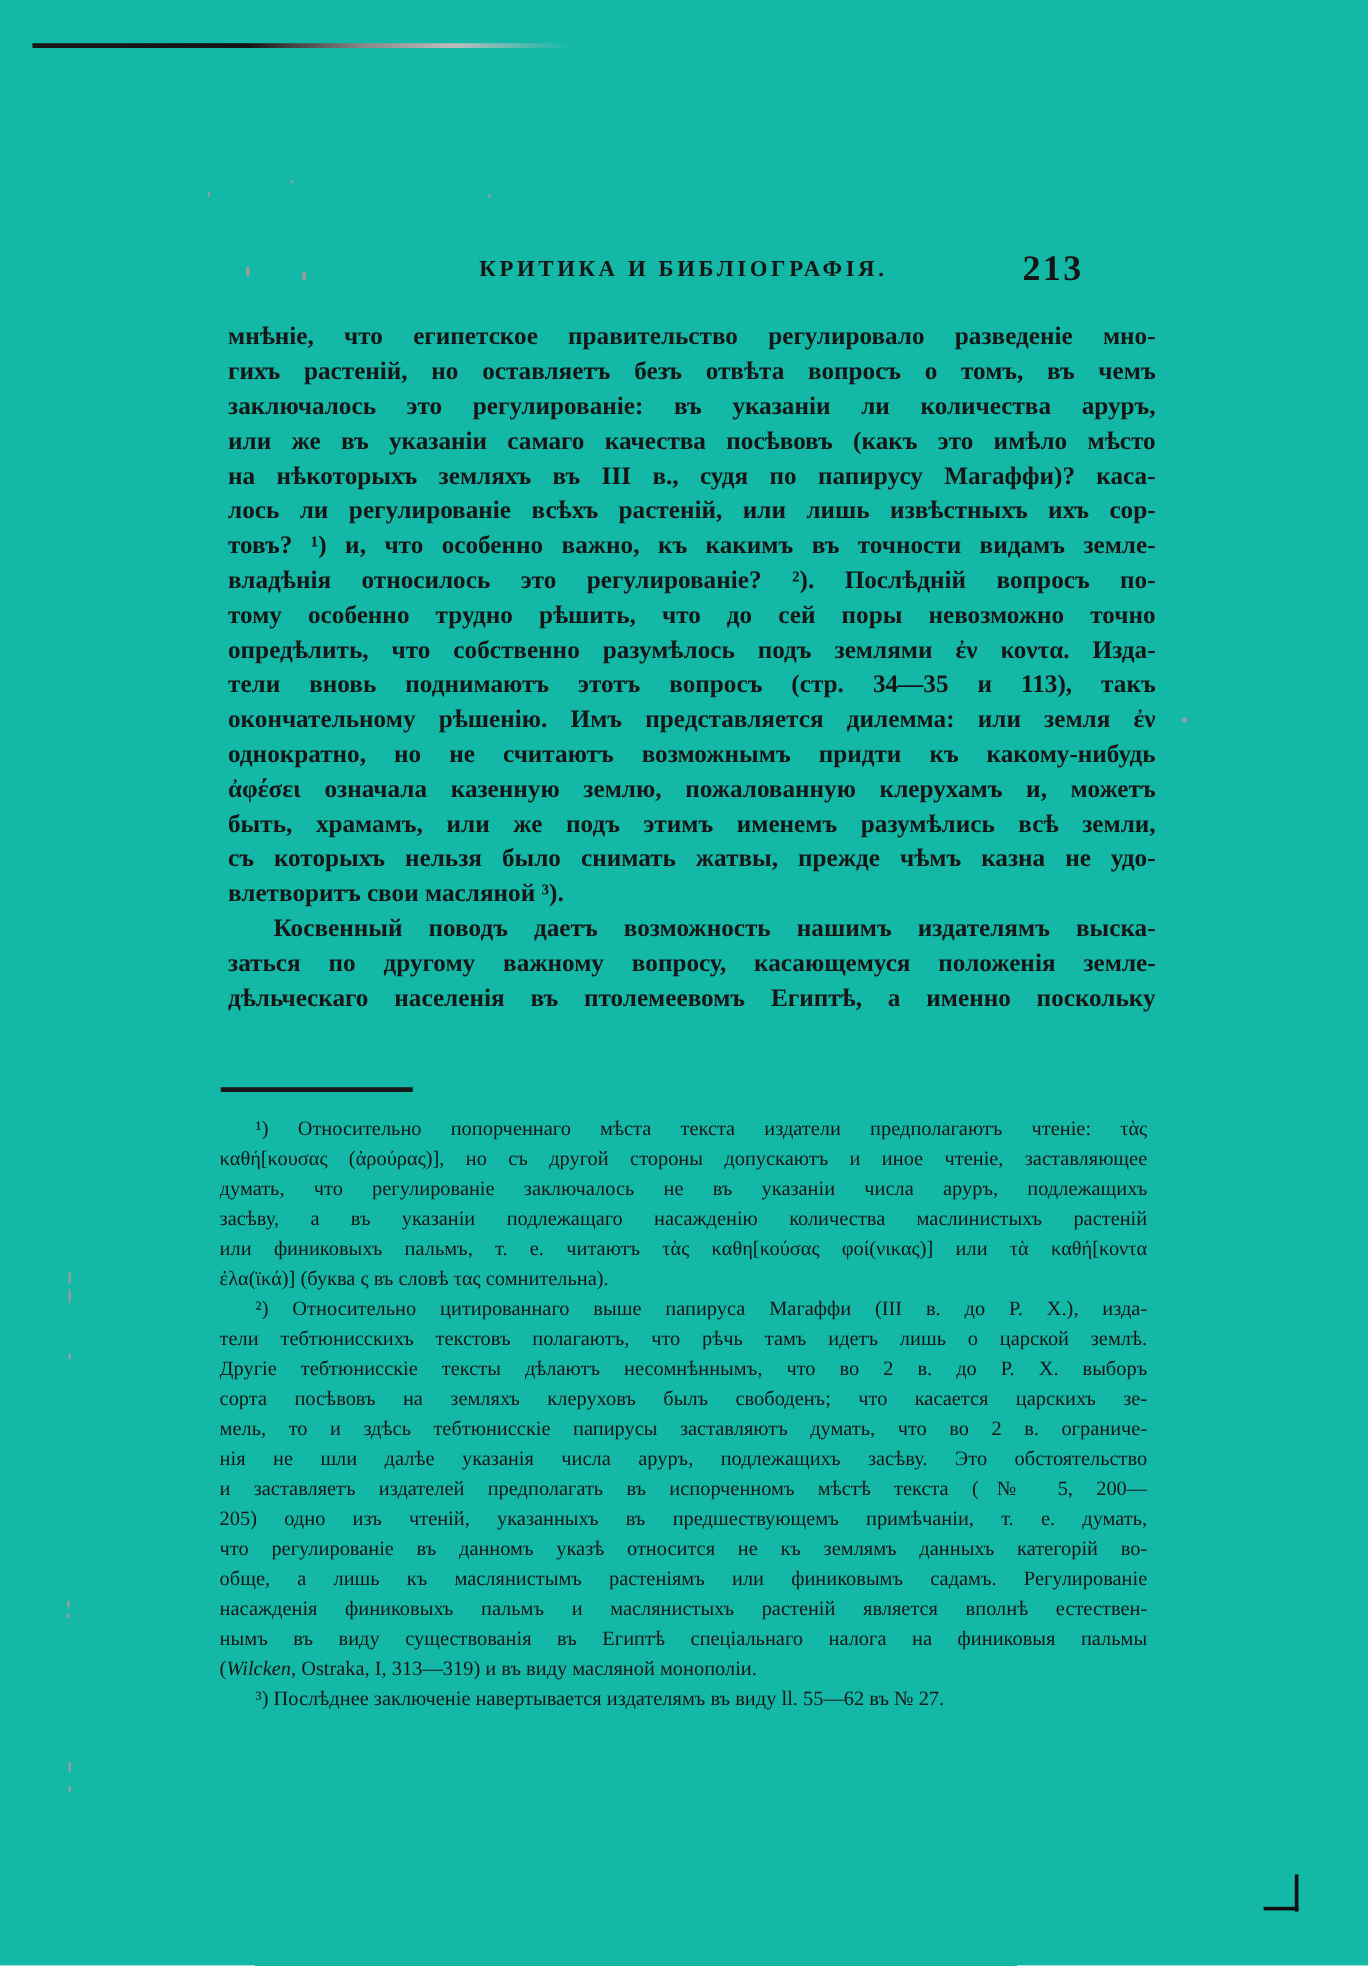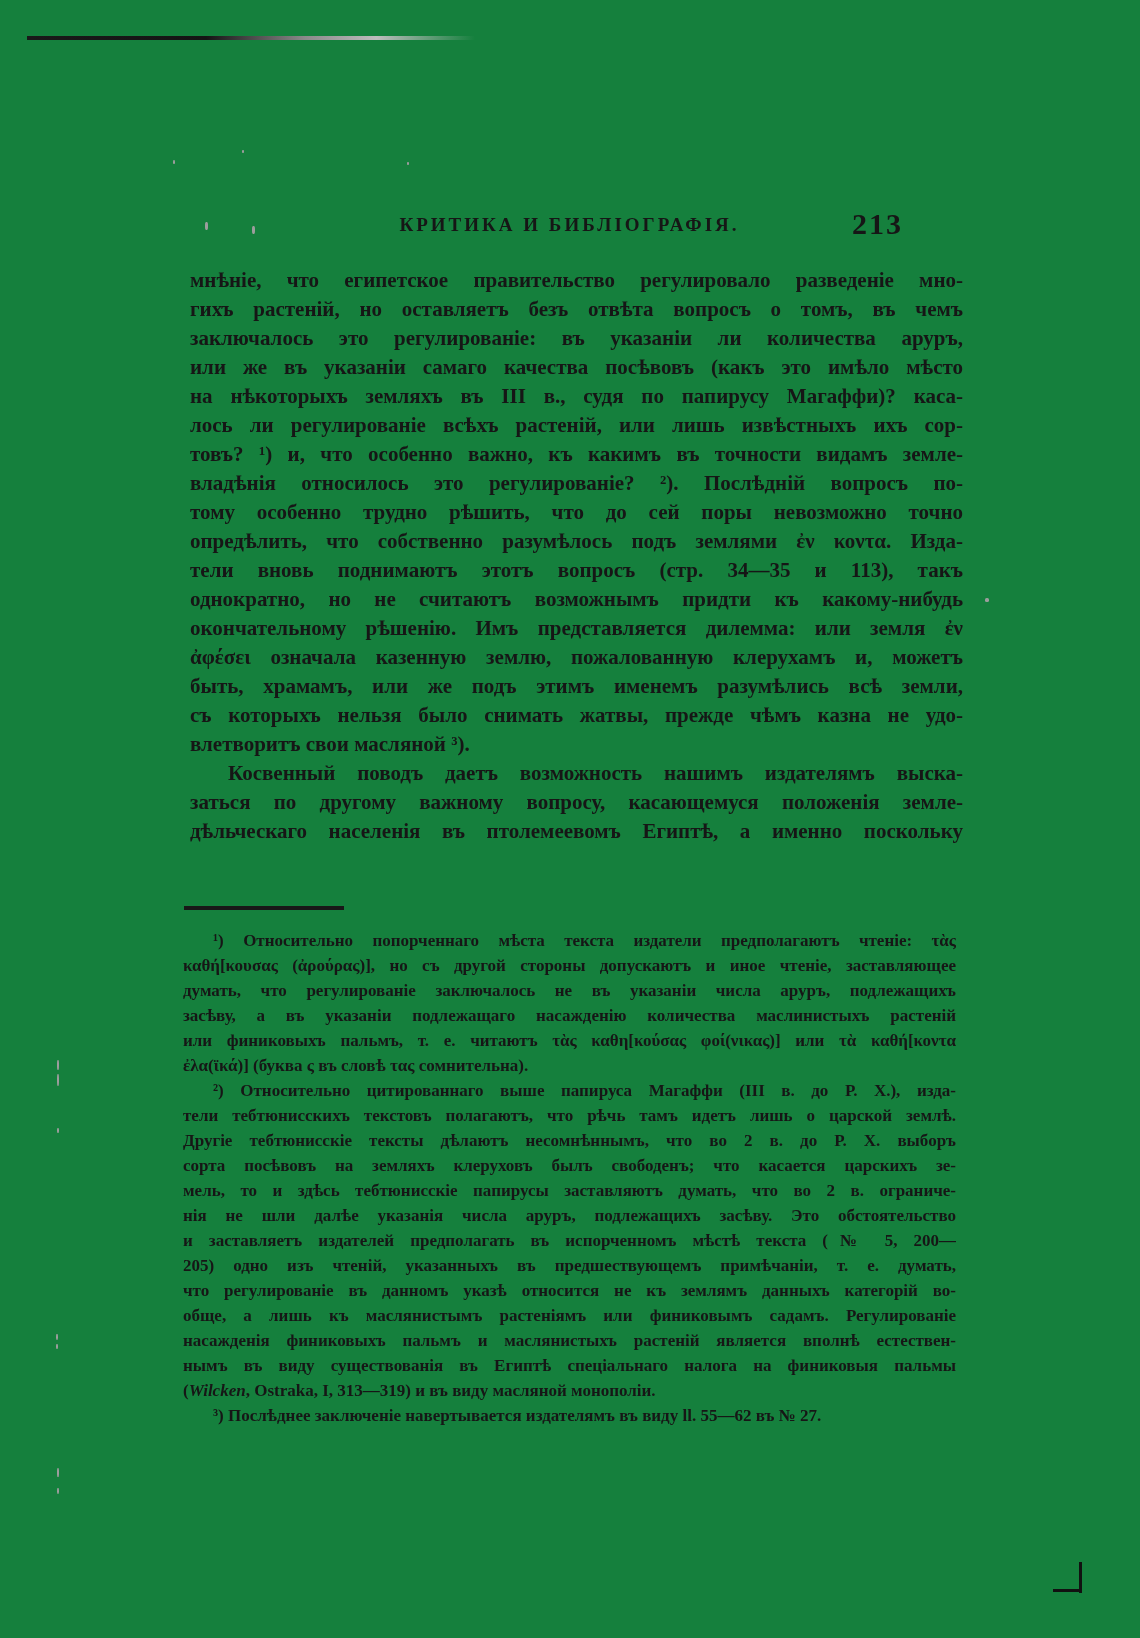--- a/index.html
+++ b/index.html
@@ -1,19 +1,19 @@
 <!DOCTYPE html>
 <html><head>
 <meta charset="utf-8">
 <style>
   html,body{margin:0;padding:0;background:#ffffff;}
   .page{
     position:relative;
     width:1140px;height:1638px;
-    background:#15803d;
+    background:#14b8a6;
     font-family:"Liberation Serif","DejaVu Serif",serif;
     color:#161616;
     overflow:hidden;
   }
   
   .top-line{
     position:absolute;left:27px;top:36px;width:448px;height:4px;
     background:linear-gradient(90deg,#191919 0%,#141414 40%,#4a4a4a 50%,#8a8a8a 62%,#bdbdbd 78%,rgba(200,200,200,0) 100%);
   }
   .running-header{
@@ -24,21 +24,21 @@
   .page-number{
     position:absolute;left:852px;top:207px;
     font-size:30px;font-weight:700;letter-spacing:2px;
   }
   .main-text{
     position:absolute;left:190px;top:266px;width:773px;
     font-size:21px;line-height:29px;font-weight:700;
   }
   .footnotes{
     position:absolute;left:183px;top:928px;width:773px;
-    font-size:17px;line-height:25px;font-weight:700;
+    font-size:17px;line-height:25px;font-weight:400;
   }
   .tline{
     text-align:justify;
     text-align-last:justify;
     overflow:hidden;
     white-space:normal;
   }
   .main-text .tline{height:29px;}
   .footnotes .tline{height:25px;}
   .tline.last{text-align-last:left;}
@@ -65,22 +65,22 @@
       <div class="tline"><span>гихъ растеній, но оставляетъ безъ отвѣта вопросъ о томъ, въ чемъ</span></div>
       <div class="tline"><span>заключалось это регулированіе: въ указаніи ли количества аруръ,</span></div>
       <div class="tline"><span>или же въ указаніи самаго качества посѣвовъ (какъ это имѣло мѣсто</span></div>
       <div class="tline"><span>на нѣкоторыхъ земляхъ въ III в., судя по папирусу Магаффи)? каса-</span></div>
       <div class="tline"><span>лось ли регулированіе всѣхъ растеній, или лишь извѣстныхъ ихъ сор-</span></div>
       <div class="tline"><span>товъ? ¹) и, что особенно важно, къ какимъ въ точности видамъ земле-</span></div>
       <div class="tline"><span>владѣнія относилось это регулированіе? ²). Послѣдній вопросъ по-</span></div>
       <div class="tline"><span>тому особенно трудно рѣшить, что до сей поры невозможно точно</span></div>
       <div class="tline"><span>опредѣлить, что собственно разумѣлось подъ землями ἐν κοντα. Изда-</span></div>
       <div class="tline"><span>тели вновь поднимаютъ этотъ вопросъ (стр. 34—35 и 113), такъ</span></div>
+      <div class="tline"><span>окончательному рѣшенію. Имъ представляется дилемма: или земля ἐν</span></div>
       <div class="tline"><span>однократно, но не считаютъ возможнымъ придти къ какому-нибудь</span></div>
-      <div class="tline"><span>окончательному рѣшенію. Имъ представляется дилемма: или земля ἐν</span></div>
       <div class="tline"><span>ἀφέσει означала казенную землю, пожалованную клерухамъ и, можетъ</span></div>
       <div class="tline"><span>быть, храмамъ, или же подъ этимъ именемъ разумѣлись всѣ земли,</span></div>
       <div class="tline"><span>съ которыхъ нельзя было снимать жатвы, прежде чѣмъ казна не удо-</span></div>
       <div class="tline last"><span>влетворитъ свои масляной ³).</span></div>
       <div class="tline ind"><span>Косвенный поводъ даетъ возможность нашимъ издателямъ выска-</span></div>
       <div class="tline"><span>заться по другому важному вопросу, касающемуся положенія земле-</span></div>
       <div class="tline"><span>дѣльческаго населенія въ птолемеевомъ Египтѣ, а именно поскольку</span></div>
     </div>
   <div class="fn-rule"></div>
   <div class="footnotes" id="footnotes">

